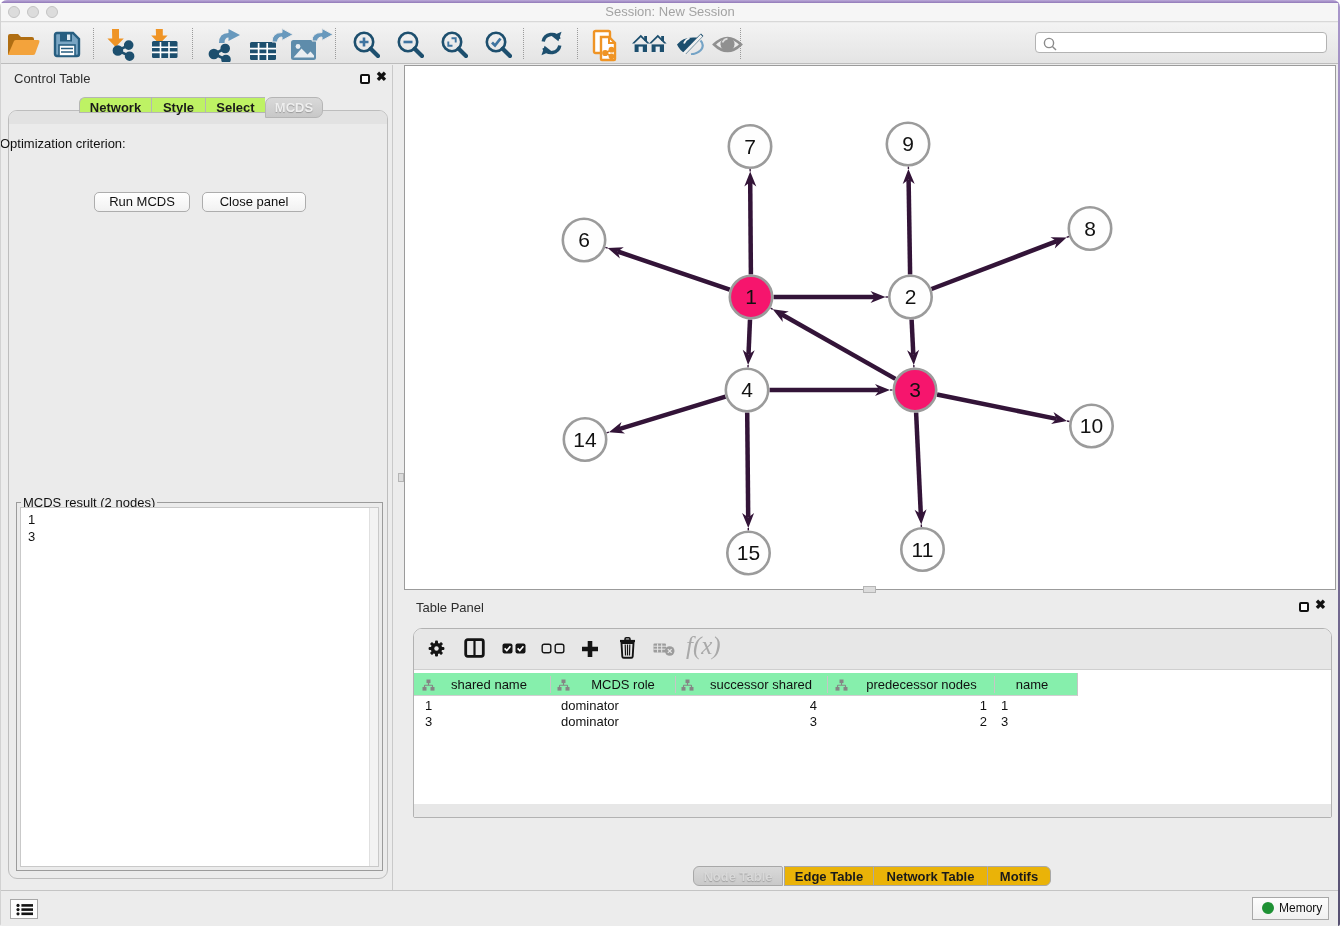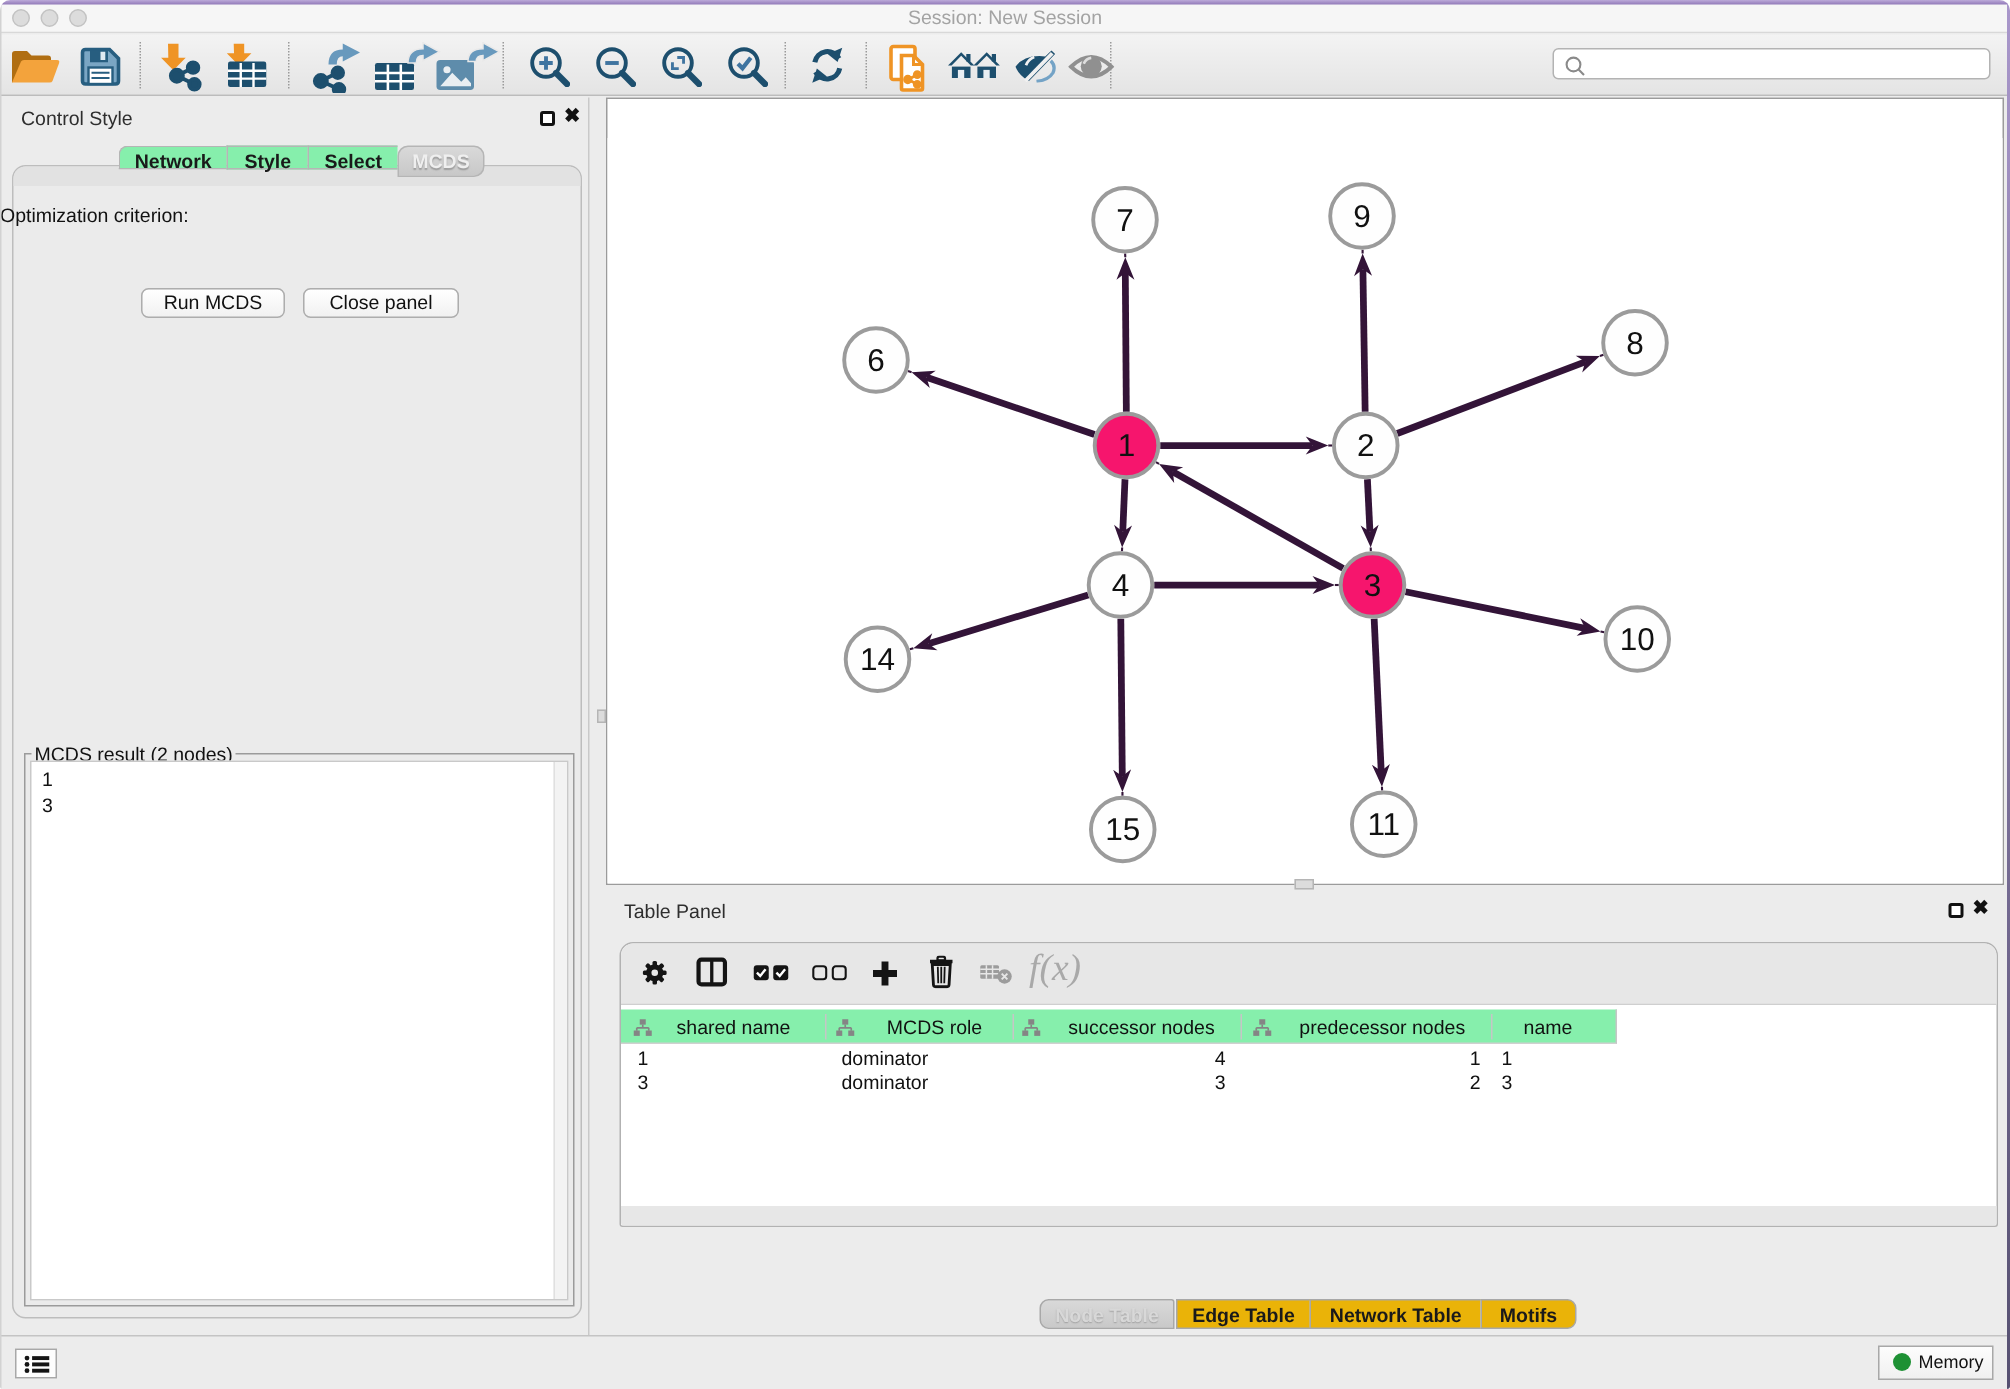--- a/index.html
+++ b/index.html
@@ -10,21 +10,21 @@
 #frameLeft { position:absolute; left:0; top:2px; width:1px; height:924px; background:#d2d2d2; z-index:50; }
 #titlebar { position:absolute; left:0; top:0; width:1340px; height:22px; background:#f6f6f6; border-bottom:1px solid #d8d8d8; border-radius:6px 6px 0 0; }
 .tl { position:absolute; top:6px; width:12px; height:12px; border-radius:50%; background:#dcdcdc; border:1px solid #c3c3c3; }
 #wintitle { position:absolute; top:4px; left:0; width:100%; text-align:center; font-size:13px; color:#a3a3a3; }
 #toolbar { position:absolute; left:0; top:23px; width:1340px; height:41px; background:linear-gradient(#f3f3f3,#e4e4e4); border-bottom:1px solid #bcbcbc; }
 .tsep { position:absolute; top:5px; height:31px; width:0; border-left:1px dotted #9a9a9a; }
 #search { position:absolute; left:1035px; top:9px; width:292px; height:21px; background:#fff; border:1px solid #b3b3b3; border-radius:4px; }
 #cphead-title { position:absolute; left:14px; top:71px; font-size:13px; color:#2e2e2e; }
 .fltbox { position:absolute; width:10px; height:10px; border:2px solid #111; border-radius:2px; background:#fff; }
 .xicon  { position:absolute; font-size:13px; font-weight:bold; color:#111; }
-.tab { position:absolute; top:97px; z-index:3; height:16px; background:#86efac; border:1px solid #b5b5b5; border-right:none;
+.tab { position:absolute; top:97px; z-index:3; height:16px; background:#bef264; border:1px solid #b5b5b5; border-right:none;
   font-size:13px; font-weight:bold; color:#1a1a1a; text-align:center; line-height:19px; }
 #cpbox { position:absolute; left:8px; top:110px; width:380px; height:769px; background:#ebebeb; border:1px solid #bdbdbd; border-radius:9px; }
 #cpbox:before { content:""; position:absolute; left:0; top:0; right:0; height:13px; background:#e2e2e2; border-radius:8px 8px 0 0; }
 #optlabel { position:absolute; left:0; top:136px; width:396px; text-align:left; font-size:13px; color:#111; }
 #dropdown { position:absolute; left:44px; top:160px; width:311px; height:19px; background:#fff; border:1px solid #ababab; border-radius:4px; font-size:13px; color:#111; line-height:18px; padding-left:13px; }
 .btn { position:absolute; top:192px; height:20px; background:linear-gradient(#ffffff,#f1f1f1); border:1px solid #adadad; border-radius:5px; font-size:13px; color:#111; text-align:center; line-height:18px; }
 #fieldset { position:absolute; left:16px; top:502px; width:367px; height:369px; border:1px solid #9b9b9b; }
 #legend { position:absolute; left:4px; top:-8px; background:#ebebeb; font-size:13px; color:#111; padding:0 2px; }
 #fswhite { position:absolute; left:3px; top:4px; right:3px; bottom:3px; background:#fff; border:1px solid #c9c9c9; }
 #fsscroll { position:absolute; right:0; top:0; width:9px; height:100%; background:#f3f3f3; border-left:1px solid #e0e0e0; }
@@ -174,21 +174,21 @@
         <path d="M2 9.5 Q15.5 -3.5 29 9.5 Q15.5 22.5 2 9.5 Z" fill="none" stroke="#909090" stroke-width="2.6"></path>
         <circle cx="15.5" cy="9.2" r="7" fill="#909090"></circle>
         <path d="M10.5 7.5 Q12 4 15.5 3.6" stroke="#dedede" stroke-width="1.8" fill="none"></path>
       </svg>
       <div id="search"></div>
       <svg class="abs" style="left:1043px;top:14px" width="14" height="14" viewBox="0 0 14 14">
         <circle cx="6" cy="6" r="4.6" fill="none" stroke="#8a8a8a" stroke-width="1.4"></circle>
         <path d="M9.4 9.4 L13 13" stroke="#8a8a8a" stroke-width="1.4"></path>
       </svg>
     </div>
-    <div id="cphead-title">Control Style</div>
+    <div id="cphead-title">Control Table</div>
     <div class="fltbox" style="left:360px;top:74px"></div>
     <div class="xicon" style="left:376px;top:69px">✖</div>
     <div class="tab" style="left:79px;width:72px;border-radius:6px 0 0 0">Network</div>
     <div class="tab" style="left:151px;width:54px">Style</div>
     <div class="tab" style="left:205px;width:60px">Select</div>
     <div class="tab" style="left:265px;width:58px;height:21px;border-right:1px solid #b5b5b5;border-radius:7px 7px 7px 0;background:linear-gradient(#d9d9d9,#c8c8c8);color:#efefef;text-shadow:0 1px 1px #9a9a9a">MCDS</div>
     <div id="cpbox"></div>
     <div id="optlabel">Optimization criterion:</div>
     <div class="btn" style="left:94px;width:96px">Run MCDS</div>
     <div class="btn" style="left:202px;width:104px">Close panel</div>
@@ -343,21 +343,21 @@
           <rect x="8.5" y="8" width="4" height="3.6" fill="#858585"></rect>
         </svg>
         <svg class="abs" style="left:421px;top:6px" width="13" height="12" viewBox="0 0 13 12">
           <rect x="4.5" y="0.5" width="4" height="3.6" fill="#858585"></rect>
           <path d="M6.5 4v2.2M2.5 6.2h8M2.5 6.2v2M10.5 6.2v2" stroke="#858585" stroke-width="1.1" fill="none"></path>
           <rect x="0.5" y="8" width="4" height="3.6" fill="#858585"></rect>
           <rect x="8.5" y="8" width="4" height="3.6" fill="#858585"></rect>
         </svg>
         <div class="th" style="left:14px;width:122px">shared name</div>
         <div class="th" style="left:157px;width:104px">MCDS role</div>
-        <div class="th" style="left:281px;width:132px">successor nodes</div>
+        <div class="th" style="left:281px;width:132px">successor shared</div>
         <div class="th" style="left:435px;width:145px">predecessor nodes</div>
         <div class="th" style="left:576px;width:84px">name</div>
       </div>
       <div class="td" style="left:11px;top:69px">1</div>
       <div class="td" style="left:147px;top:69px">dominator</div>
       <div class="td" style="left:340px;top:69px;width:63px;text-align:right">4</div>
       <div class="td" style="left:500px;top:69px;width:73px;text-align:right">1</div>
       <div class="td" style="left:587px;top:69px">1</div>
       <div class="td" style="left:11px;top:85px">3</div>
       <div class="td" style="left:147px;top:85px">dominator</div>

